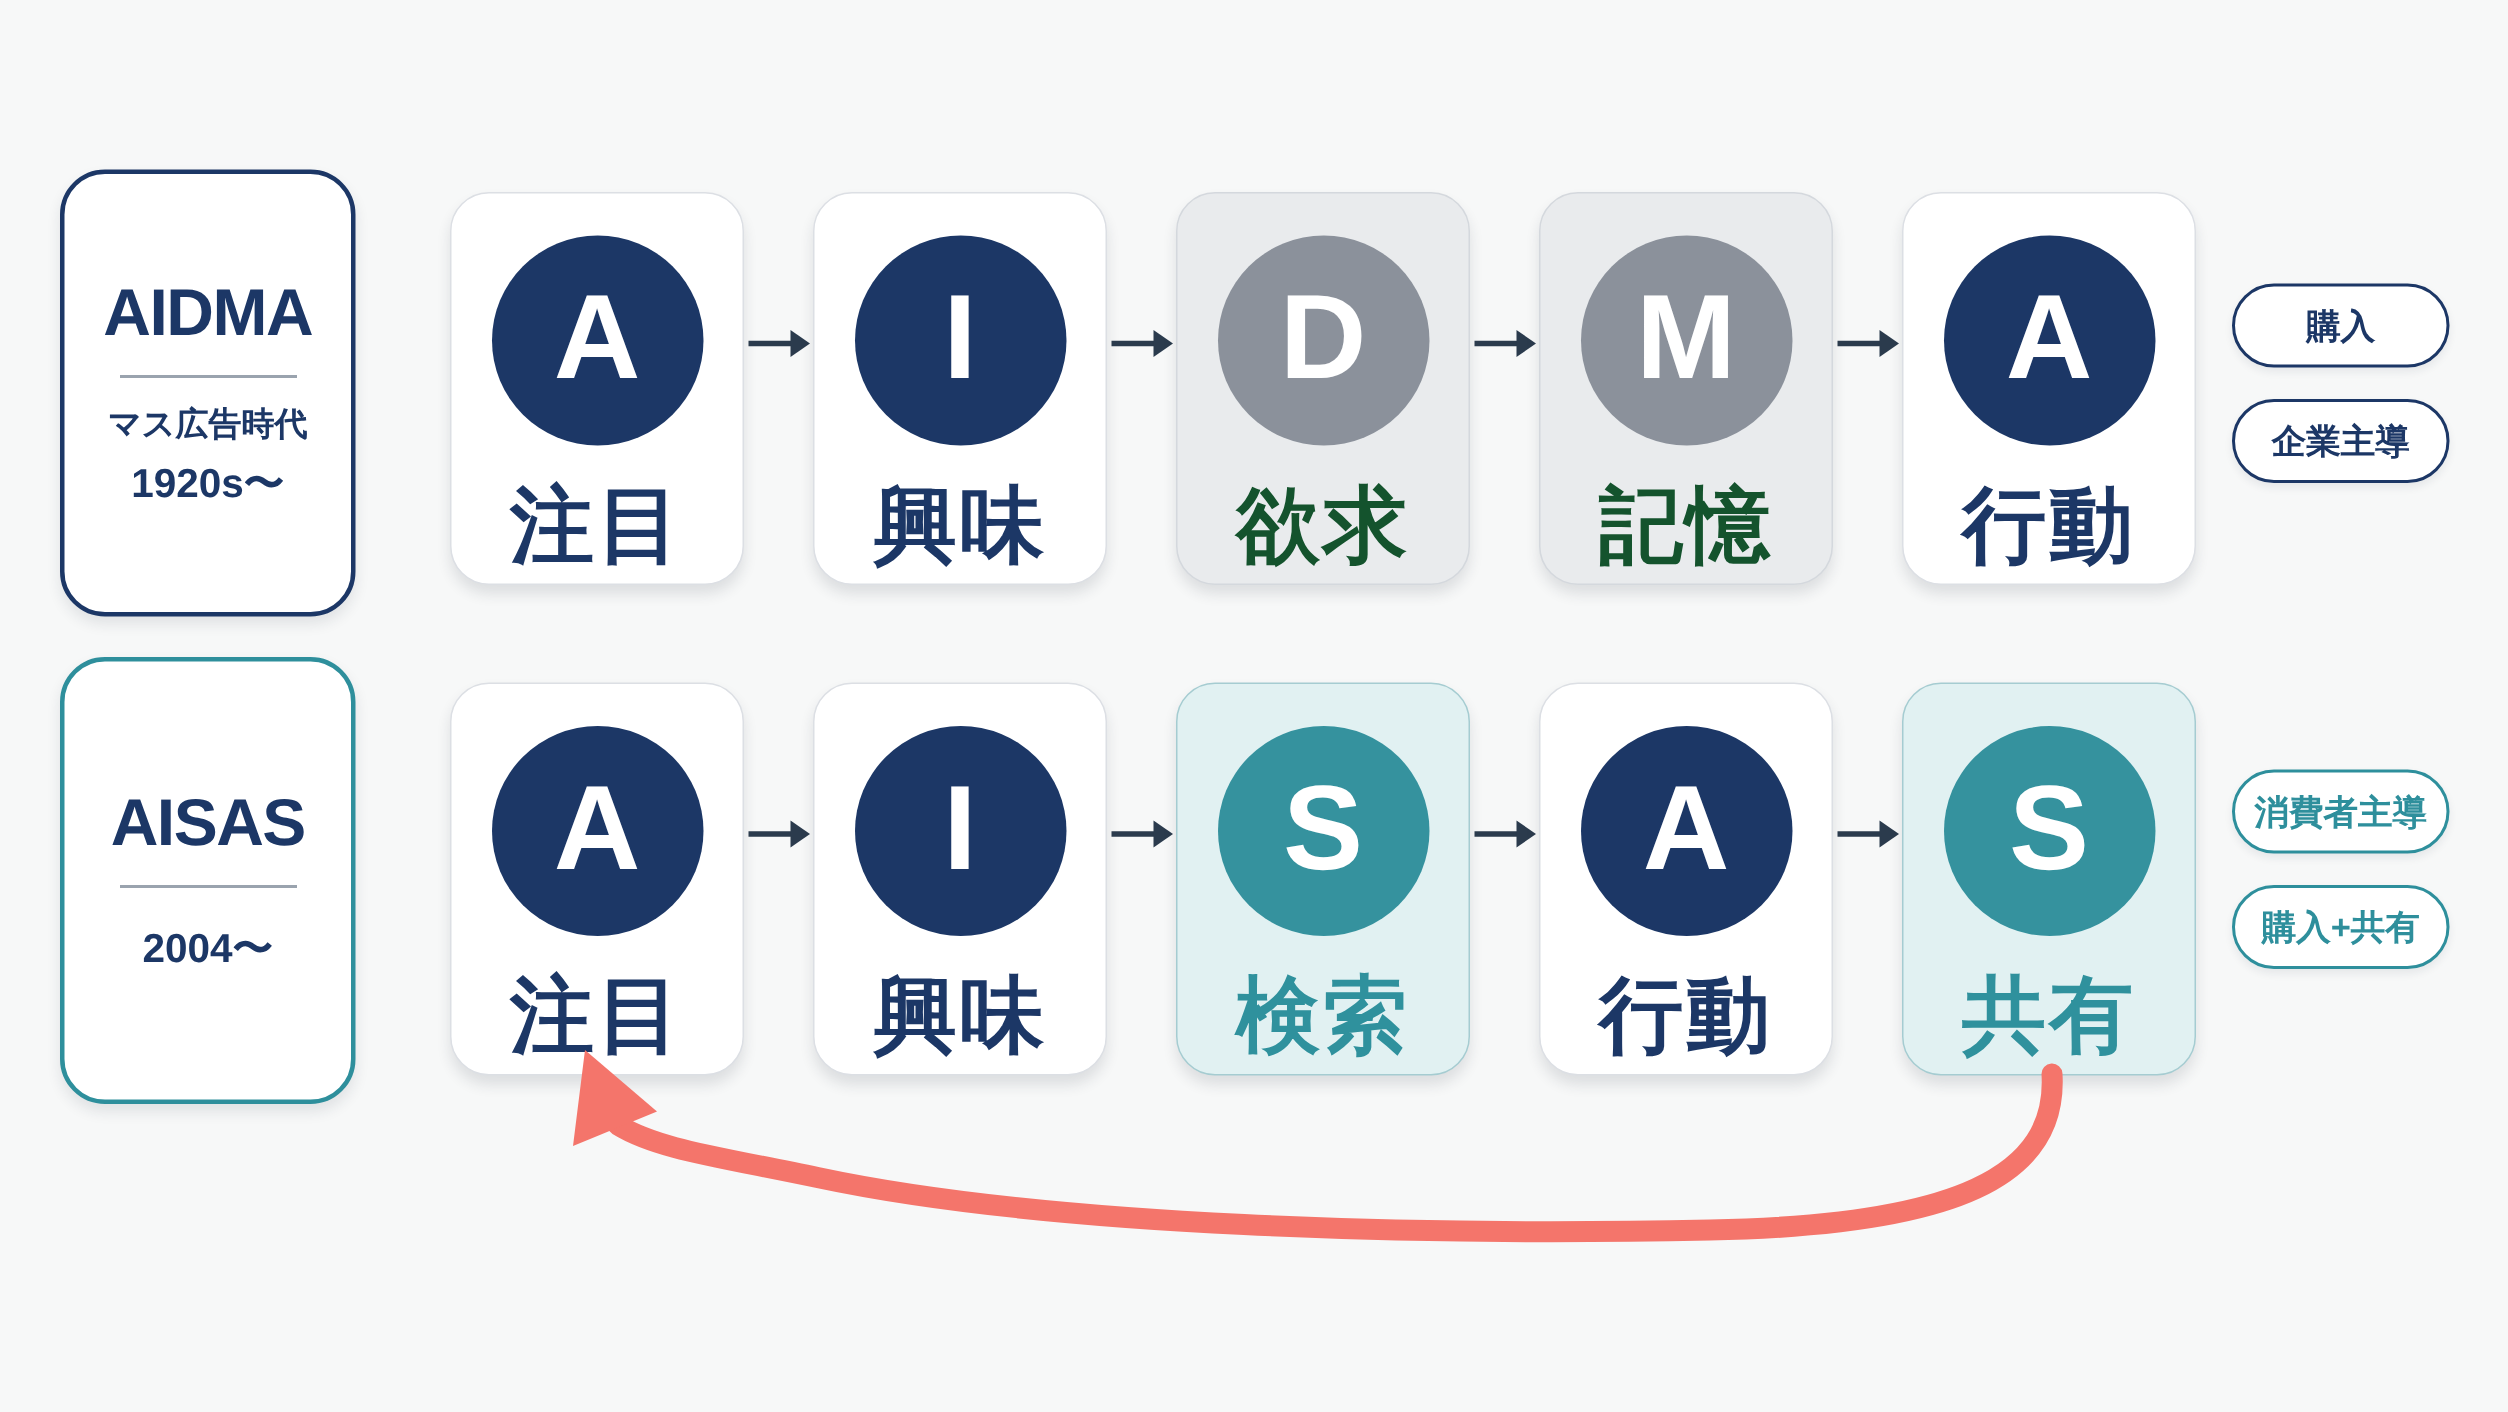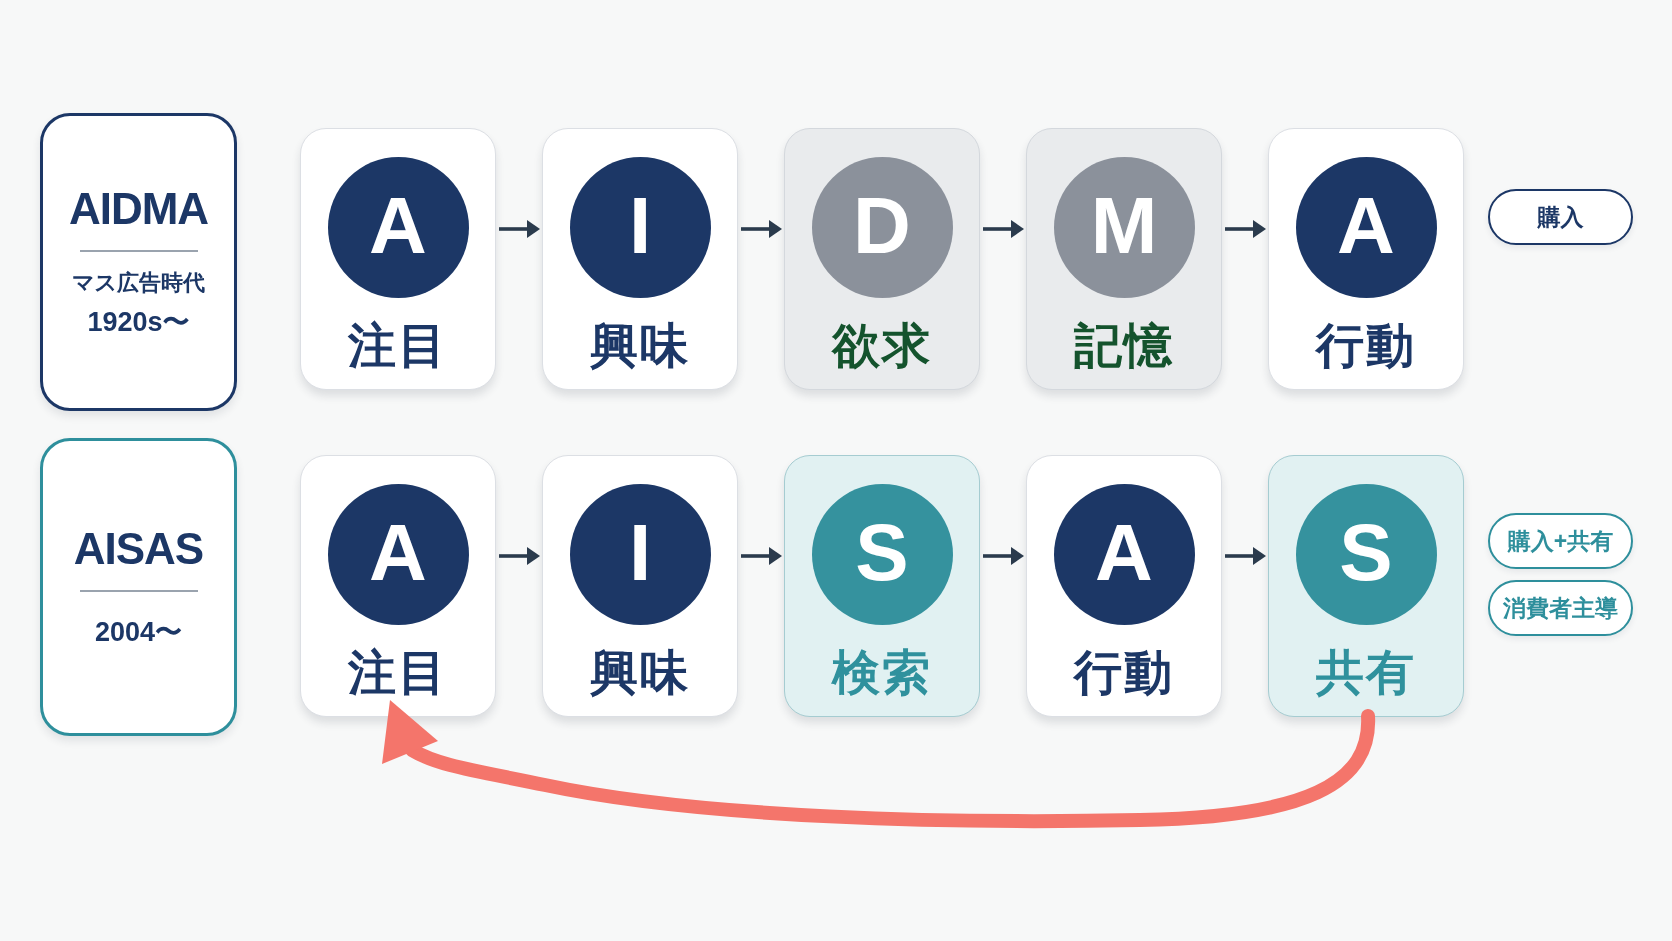--- a/index.html
+++ b/index.html
@@ -52,34 +52,34 @@
     width:141px;height:141px;border-radius:50%;
     display:flex;align-items:center;justify-content:center;
   }
   .card.navy .circle{background:#1c3766;}
   .card.gray .circle{background:#8b919b;}
   .card.teal .circle{background:#35929e;}
   .letter{
     color:#ffffff;font-size:80px;font-weight:bold;line-height:1;
     transform:translateY(-2px);
   }
-  .label{font-size:48px;font-weight:bold;margin-top:16px;letter-spacing:2px;}
+  .label{font-size:56px;font-weight:bold;margin-top:16px;letter-spacing:2px;}
   .card.navy .label{color:#1c3766;}
   .card.gray .label{color:#14532d;}
   .card.teal .label{color:#2f919d;}
 
   .arrowcell{
     width:46px;height:262px;display:flex;align-items:flex-start;justify-content:center;
   }
   .arrowcell svg{margin-top:88px;}
 
   
   .tags{
     position:absolute;left:1488px;width:145px;display:flex;flex-direction:column;
-    gap:11px;z-index:2;
+    gap:21px;z-index:2;
   }
   .tags-0{top:189px;}
   .tags-1{top:513px;}
   .pill{
     height:56px;border-radius:28px;background:#ffffff;box-sizing:border-box;
     display:flex;align-items:center;justify-content:center;
     font-size:23px;font-weight:bold;
     box-shadow:0 3px 6px rgba(30,40,60,.08);
   }
   .theme-navy .pill{border:2.5px solid #1c3766;color:#1c3766;}
@@ -156,20 +156,21 @@
       </div>
       <div class="card navy">
         <div class="circle">
           <span class="letter">A</span>
         </div>
         <div class="label">行動</div>
       </div>
     </div>
     <div class="tags tags-0 theme-navy">
       <div class="pill">購入</div>
+      <div class="pill">企業主導</div>
     </div>
     <div class="intro intro-1 theme-teal">
       <div class="intro-title">AISAS</div>
       <div class="intro-divider"></div>
       <div class="intro-era2">2004〜</div>
     </div>
     <div class="strip strip-1">
       <div class="card navy">
         <div class="circle">
           <span class="letter">A</span>
@@ -219,16 +220,16 @@
         </svg>
       </div>
       <div class="card teal">
         <div class="circle">
           <span class="letter">S</span>
         </div>
         <div class="label">共有</div>
       </div>
     </div>
     <div class="tags tags-1 theme-teal">
+      <div class="pill">消費者主導</div>
       <div class="pill">購入+共有</div>
-      <div class="pill">消費者主導</div>
     </div>
   </div>
 
 </body></html>

